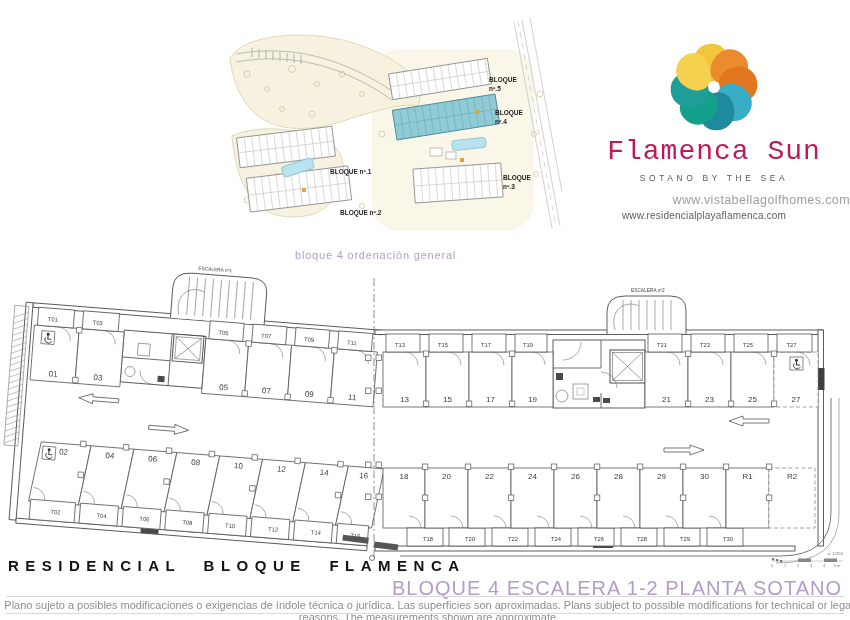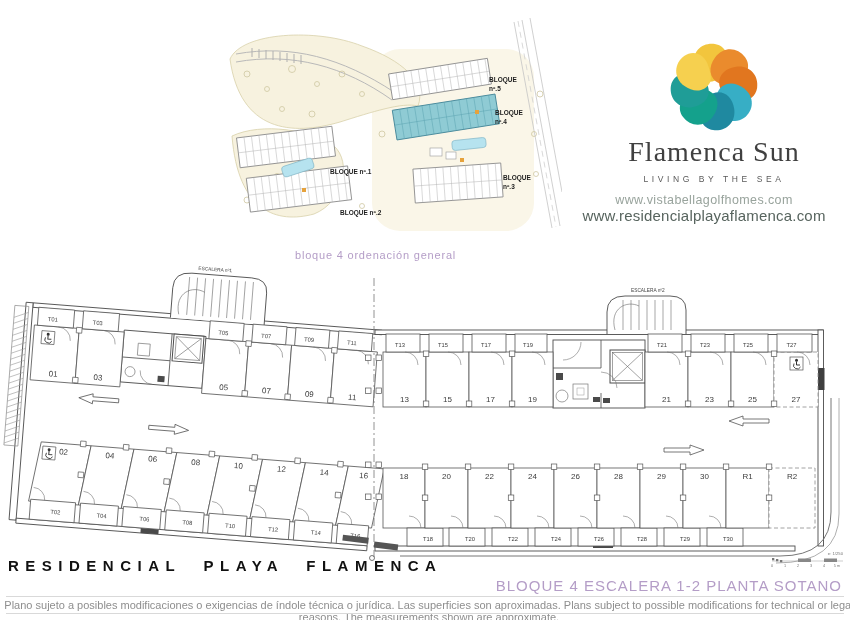--- a/index.html
+++ b/index.html
@@ -1,33 +1,33 @@
 <!DOCTYPE html>
 <html><head>
 <meta charset="utf-8">
 <style>
   html,body{margin:0;padding:0;background:#fff;}
   .page{position:relative;width:850px;height:620px;background:#ffffff;
         font-family:"Liberation Sans",sans-serif;overflow:hidden;}
   .site{position:absolute;left:222px;top:14px;}
   .brand{position:absolute;left:588px;top:36px;width:252px;text-align:center;}
   .brand-logo{display:block;margin:0 auto;}
-  .brand-name{font-family:Liberation Serif, serif;font-size:28px;color:#404040;
+  .brand-name{font-family:Liberation Mono, monospace;font-size:28px;color:#be185d;
               letter-spacing:1px;margin-top:0px;}
   .brand-tag{font-size:8.5px;letter-spacing:3.6px;color:#5a5a5a;margin-top:6px;}
   .urls{position:absolute;left:558px;top:192px;width:292px;text-align:center;line-height:16px;}
-  .url1{font-size:12.5px;color:#98a39c;letter-spacing:.4px;}
-  .url2{font-size:15px;color:#57645e;letter-spacing:.2px;}
+  .url1{font-size:12.5px;color:#98a39c;letter-spacing:.4px;text-align:right;}
+  .url2{font-size:10px;color:#57645e;letter-spacing:.2px;}
   .caption{position:absolute;left:295px;top:249px;width:365px;text-align:left;
            font-size:11px;color:#b49dc7;letter-spacing:.8px;}
   #plan{position:absolute;left:0;top:0;}
   .f-title{position:absolute;left:8px;top:557px;font-size:15px;font-weight:bold;color:#111;
            letter-spacing:6.5px;word-spacing:12px;white-space:nowrap;}
   .f-sub{position:absolute;left:9px;top:580px;font-size:11px;color:#222;white-space:nowrap;}
-  .f-sheet{position:absolute;right:8px;top:577px;font-size:15px;color:#b49dc7;letter-spacing:1px;}
+  .f-sheet{position:absolute;right:8px;top:577px;font-size:20px;color:#b49dc7;letter-spacing:1px;}
   .rule{position:absolute;left:6px;right:6px;height:1px;background:#d9d9d9;}
   .fine{position:absolute;left:4px;top:599px;width:100%;text-align:center;font-size:11px;color:#8e8e8e;}
   svg text{font-family:"Liberation Sans",sans-serif;}
 </style>
 </head>
 <body>
 
 <div class="page">
 
   <svg id="site" class="site" width="340" height="228" viewBox="0 0 340 228">
@@ -167,21 +167,21 @@
           <path d="M1,-7 C-11,-3 -21,-11 -23,-25 C-25,-41 -13,-51 1,-49 C13,-47 19,-35 13,-23 C9,-15 7,-11 1,-7 Z" fill="#ea8b2d" transform="rotate(45)"></path>
           <path d="M1,-7 C-11,-3 -21,-11 -23,-25 C-25,-41 -13,-51 1,-49 C13,-47 19,-35 13,-23 C9,-15 7,-11 1,-7 Z" fill="#e1761f" transform="rotate(90)"></path>
           <path d="M1,-7 C-11,-3 -21,-11 -23,-25 C-25,-41 -13,-51 1,-49 C13,-47 19,-35 13,-23 C9,-15 7,-11 1,-7 Z" fill="#37aec5" transform="rotate(135)"></path>
           <path d="M1,-7 C-11,-3 -21,-11 -23,-25 C-25,-41 -13,-51 1,-49 C13,-47 19,-35 13,-23 C9,-15 7,-11 1,-7 Z" fill="#1f89a0" transform="rotate(180)"></path>
           <path d="M1,-7 C-11,-3 -21,-11 -23,-25 C-25,-41 -13,-51 1,-49 C13,-47 19,-35 13,-23 C9,-15 7,-11 1,-7 Z" fill="#14a18c" transform="rotate(225)"></path>
           <path d="M1,-7 C-11,-3 -21,-11 -23,-25 C-25,-41 -13,-51 1,-49 C13,-47 19,-35 13,-23 C9,-15 7,-11 1,-7 Z" fill="#1f9d97" transform="rotate(270)"></path>
           <path d="M1,-7 C-11,-3 -21,-11 -23,-25 C-25,-41 -13,-51 1,-49 C13,-47 19,-35 13,-23 C9,-15 7,-11 1,-7 Z" fill="#f6d04f" transform="rotate(315)"></path>
         </g>
       </svg>
     <div class="brand-name">Flamenca Sun</div>
-    <div class="brand-tag">LIVING BY THE SEA</div>
+    <div class="brand-tag">SOTANO BY THE SEA</div>
   </div>
 
   <div class="urls">
     <div class="url1">www.vistabellagolfhomes.com</div>
     <div class="url2">www.residencialplayaflamenca.com</div>
   </div>
 
   <div class="caption">bloque 4 ordenación general</div>
 
   <svg id="plan" width="850" height="620" viewBox="0 0 850 620">
@@ -646,18 +646,18 @@
         <rect x="10" y="11" width="2.3" height="2.3" fill="#777"></rect>
         <text x="2" y="18" font-size="3.8" fill="#777" text-anchor="middle">0</text>
         <text x="15" y="18" font-size="3.8" fill="#777" text-anchor="middle">1</text>
         <text x="28" y="18" font-size="3.8" fill="#777" text-anchor="middle">2</text>
         <text x="41" y="18" font-size="3.8" fill="#777" text-anchor="middle">3</text>
         <text x="54" y="18" font-size="3.8" fill="#777" text-anchor="middle">4</text>
         <text x="67" y="18" font-size="3.8" fill="#777" text-anchor="middle">5 m</text>
       </g>
     </svg>
 
-  <div class="f-title">RESIDENCIAL PLAYA FLAMENCA</div>
+  <div class="f-title">RESIDENCIAL BLOQUE FLAMENCA</div>
   <div class="f-sheet">BLOQUE 4 ESCALERA 1-2 PLANTA SOTANO</div>
   <div class="rule" style="top:596px"></div>
   <div class="fine">Plano sujeto a posibles modificaciones o exigencias de índole técnica o jurídica. Las superficies son aproximadas. Plans subject to possible modifications for technical or legal reasons. The measurements shown are approximate.</div>
   <div class="rule" style="top:613px"></div>
 </div>
 
 </body></html>

